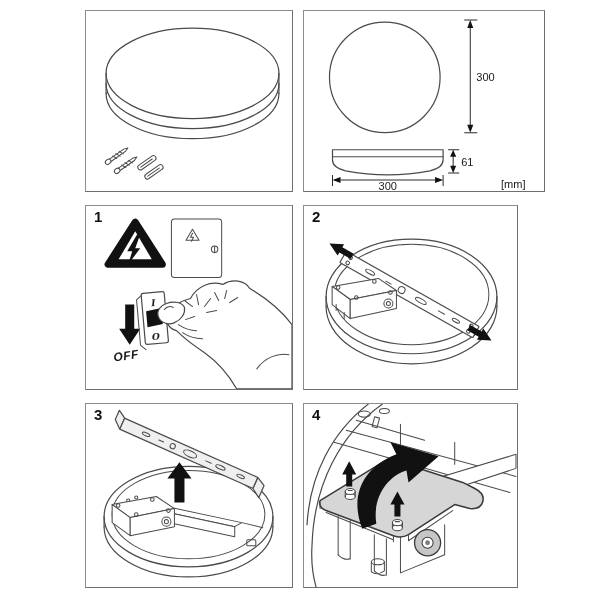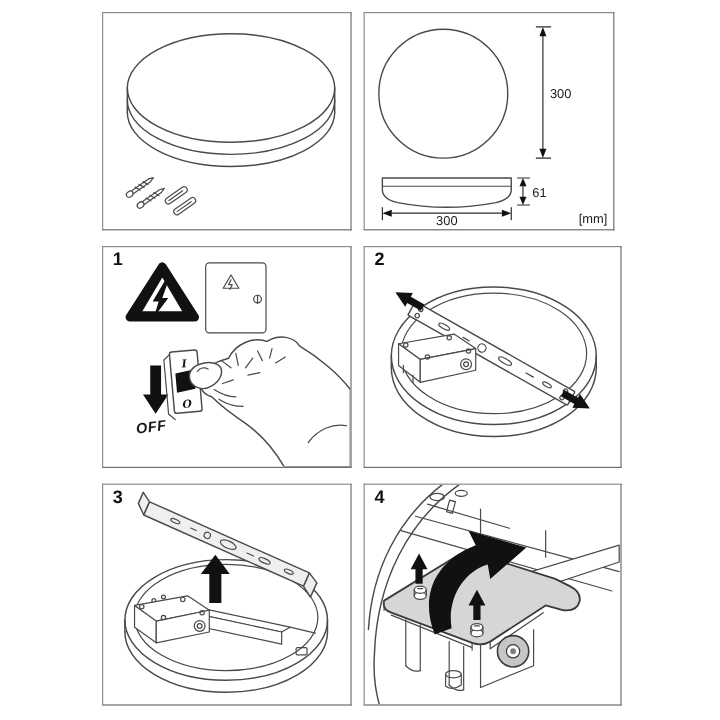--- a/index.html
+++ b/index.html
@@ -2,21 +2,21 @@
 <html><head>
 <meta charset="utf-8">
 <style>
   html,body{margin:0;padding:0;background:#ffffff;}
   body{width:600px;height:600px;position:relative;font-family:"Liberation Sans",sans-serif;}
   .panel{position:absolute;background:#fff;border:1.5px solid #8d8d8d;border-right-color:#6e6e6e;
          border-bottom-color:#6e6e6e;box-sizing:border-box;overflow:hidden;}
   .panel svg{position:absolute;left:0;top:0;width:100%;height:100%;display:block;}
   .num{position:absolute;top:3px;left:8px;font-size:15px;font-weight:bold;color:#111;z-index:3;line-height:1;}
   #p-product{left:85px;top:10px;width:208px;height:182px;}
-  #p-dims{left:303px;top:10px;width:209px;height:182px;}
+  #p-dims{left:303px;top:10px;width:242px;height:182px;}
   #p-step1{left:85px;top:205px;width:208px;height:185px;}
   #p-step2{left:303px;top:205px;width:215px;height:185px;}
   #p-step3{left:85px;top:403px;width:208px;height:185px;}
   #p-step4{left:303px;top:403px;width:215px;height:185px;}
   .art{stroke:#4a4a4a;fill:none;stroke-width:1.2;stroke-linecap:round;stroke-linejoin:round;}
   .thin{stroke-width:1;}
   .fillw{fill:#ffffff;}
   .fillg{fill:#efefef;}
   .blk{fill:#111111;stroke:none;}
   .dim{stroke:#2b2b2b;fill:none;stroke-width:1;}

